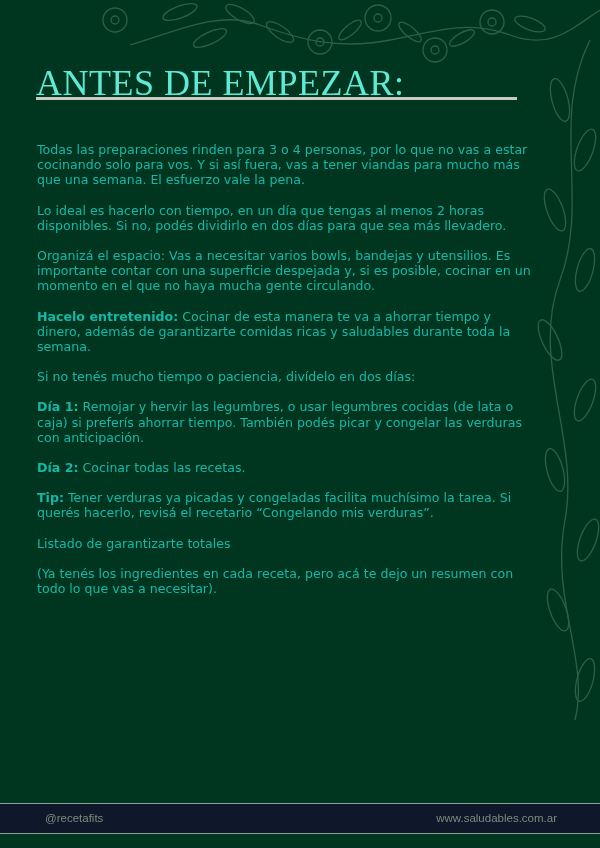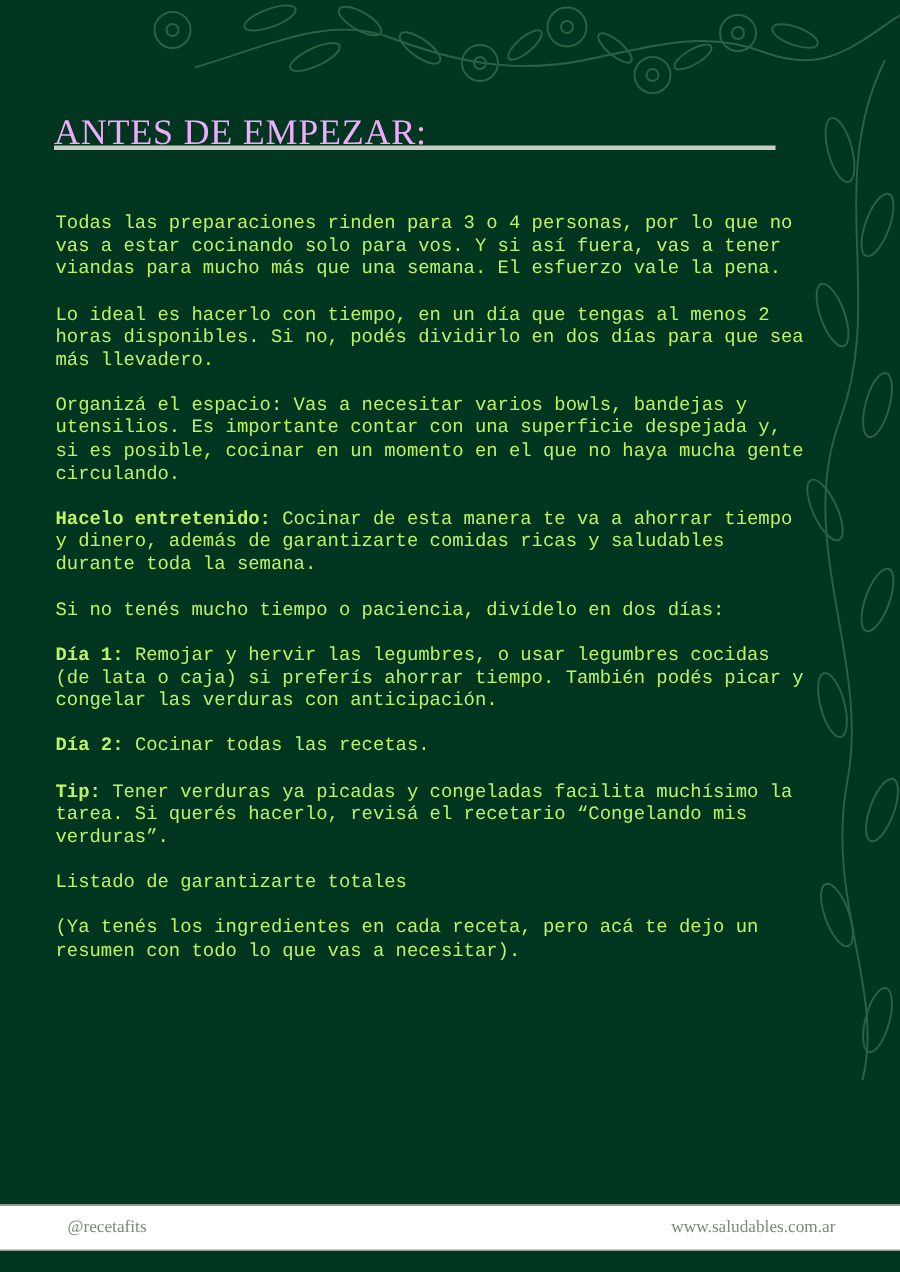--- a/index.html
+++ b/index.html
@@ -4,40 +4,40 @@
   <style>
     html, body { margin: 0; padding: 0; }
     body {
       width: 600px; height: 848px; overflow: hidden;
       background: #003620;
       position: relative;
       font-family: "DejaVu Sans", sans-serif;
     }
     .deco { position: absolute; pointer-events: none; }
     .title {
-      position: absolute; left: 36px; top: 76px;
+      position: absolute; left: 36px; top: 62px;
       font-family: "Liberation Serif", serif;
-      font-size: 24px; letter-spacing: 0.5px;
-      color: #f0abfc; margin: 0; font-weight: normal;
+      font-size: 36px; letter-spacing: 0.5px;
+      color: #5eead4; margin: 0; font-weight: normal;
     }
     .title-rule {
       position: absolute; left: 36px; top: 97px;
       width: 481px; height: 3px; background: #c8cbc0;
     }
     .content {
       position: absolute; left: 37px; top: 142px; width: 500px;
-      color: #bef264; font-size: 12.6px; line-height: 15.2px; font-family: Liberation Mono, monospace;
+      color: #14b8a6; font-size: 12.6px; line-height: 15.2px;
     }
     .content p { margin: 0 0 15px 0; }
     .content b { font-weight: bold; }
     .footer {
       position: absolute; left: 0; top: 803px; width: 600px; height: 29px;
-      background: #ffffff;
+      background: #0f172a;
       border-top: 1px solid #8ea08e; border-bottom: 1px solid #8ea08e;
-      font-family: Liberation Serif, serif; font-size: 11.5px;
+      font-family: Liberation Sans, sans-serif; font-size: 11.5px;
       color: #7d8a7b;
     }
     .footer .left { position: absolute; left: 45px; top: 8px; }
     .footer .right { position: absolute; right: 43px; top: 8px; }
   </style>
 </head>
 <body>
 
 <svg class="deco" style="left:90px;top:0" width="510" height="70" viewBox="0 0 510 70">
   <g fill="none" stroke="#2f5f45" stroke-width="1.3">

